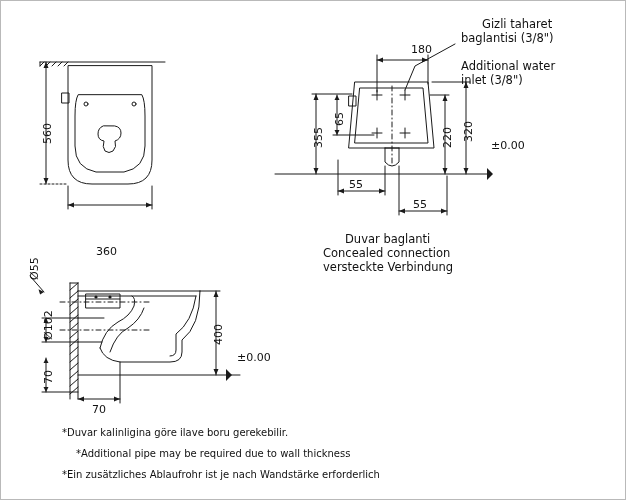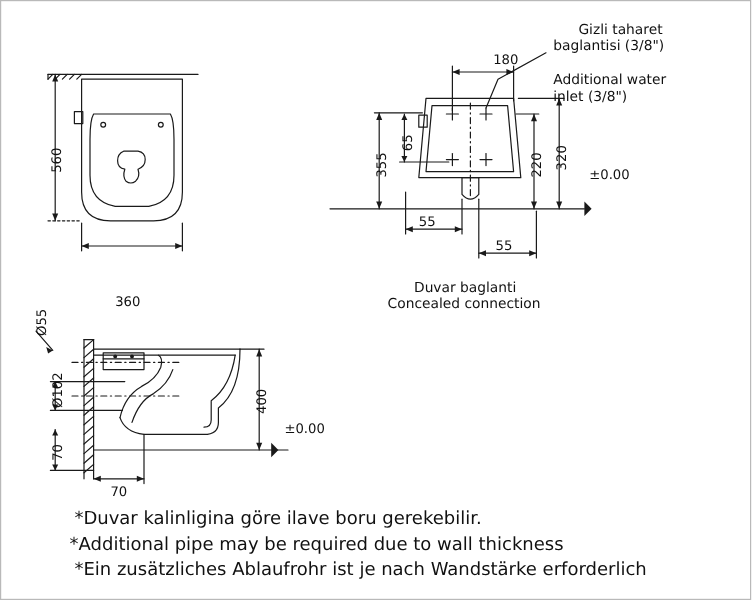--- a/index.html
+++ b/index.html
@@ -37,21 +37,21 @@
     color: #111111;
     white-space: pre;
     line-height: 13px;
   }
   .lbl.rot {
     transform-origin: 0 0;
     transform: rotate(-90deg);
   }
   .note {
     position: absolute;
-    font-size: 15px;
+    font-size: 10px;
     line-height: 17px;
     white-space: pre;
     color: #111111;
   }
   .cap {
     position: absolute;
     font-size: 11.5px;
     line-height: 14.5px;
     white-space: pre;
     color: #111111;
@@ -242,24 +242,25 @@
   <div class="lbl" style="left:413px; top:198px;">55</div>
   <div class="lbl" style="left:491px; top:139px;">±0.00</div>
 
   <div class="cap" style="left:482px; top:17px;">Gizli taharet</div>
   <div class="cap" style="left:461px; top:31px;">baglantisi (3/8")</div>
   <div class="cap" style="left:461px; top:59px;">Additional water</div>
   <div class="cap" style="left:461px; top:73px;">inlet (3/8")</div>
 
   <div class="cap" style="left:345px; top:232px;">Duvar baglanti</div>
   <div class="cap" style="left:323px; top:246px;">Concealed connection</div>
+  <div class="cap" style="left:323px; top:260px;">versteckte Verbindung</div>
 
   <div class="lbl rot" style="left:28px; top:280px;">Ø55</div>
   <div class="lbl rot" style="left:42px; top:340px;">Ø102</div>
   <div class="lbl rot" style="left:42px; top:384px;">70</div>
   <div class="lbl" style="left:92px; top:403px;">70</div>
   <div class="lbl rot" style="left:212px; top:345px;">400</div>
   <div class="lbl" style="left:237px; top:351px;">±0.00</div>
 
   <div class="note" style="left:62px; top:424px;">*Duvar kalinligina göre ilave boru gerekebilir.</div>
-  <div class="note" style="left:58px; top:445px;">*Additional pipe may be required due to wall thickness</div>
+  <div class="note" style="left:76px; top:445px;">*Additional pipe may be required due to wall thickness</div>
   <div class="note" style="left:62px; top:466px;text-align:right;">*Ein zusätzliches Ablaufrohr ist je nach Wandstärke erforderlich</div>
 </div>
 
 </body></html>

